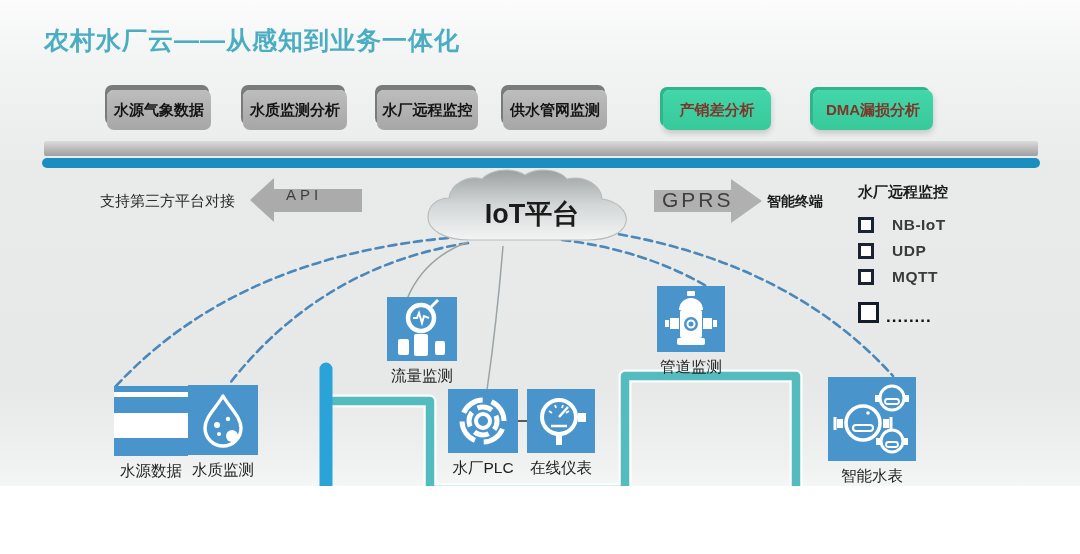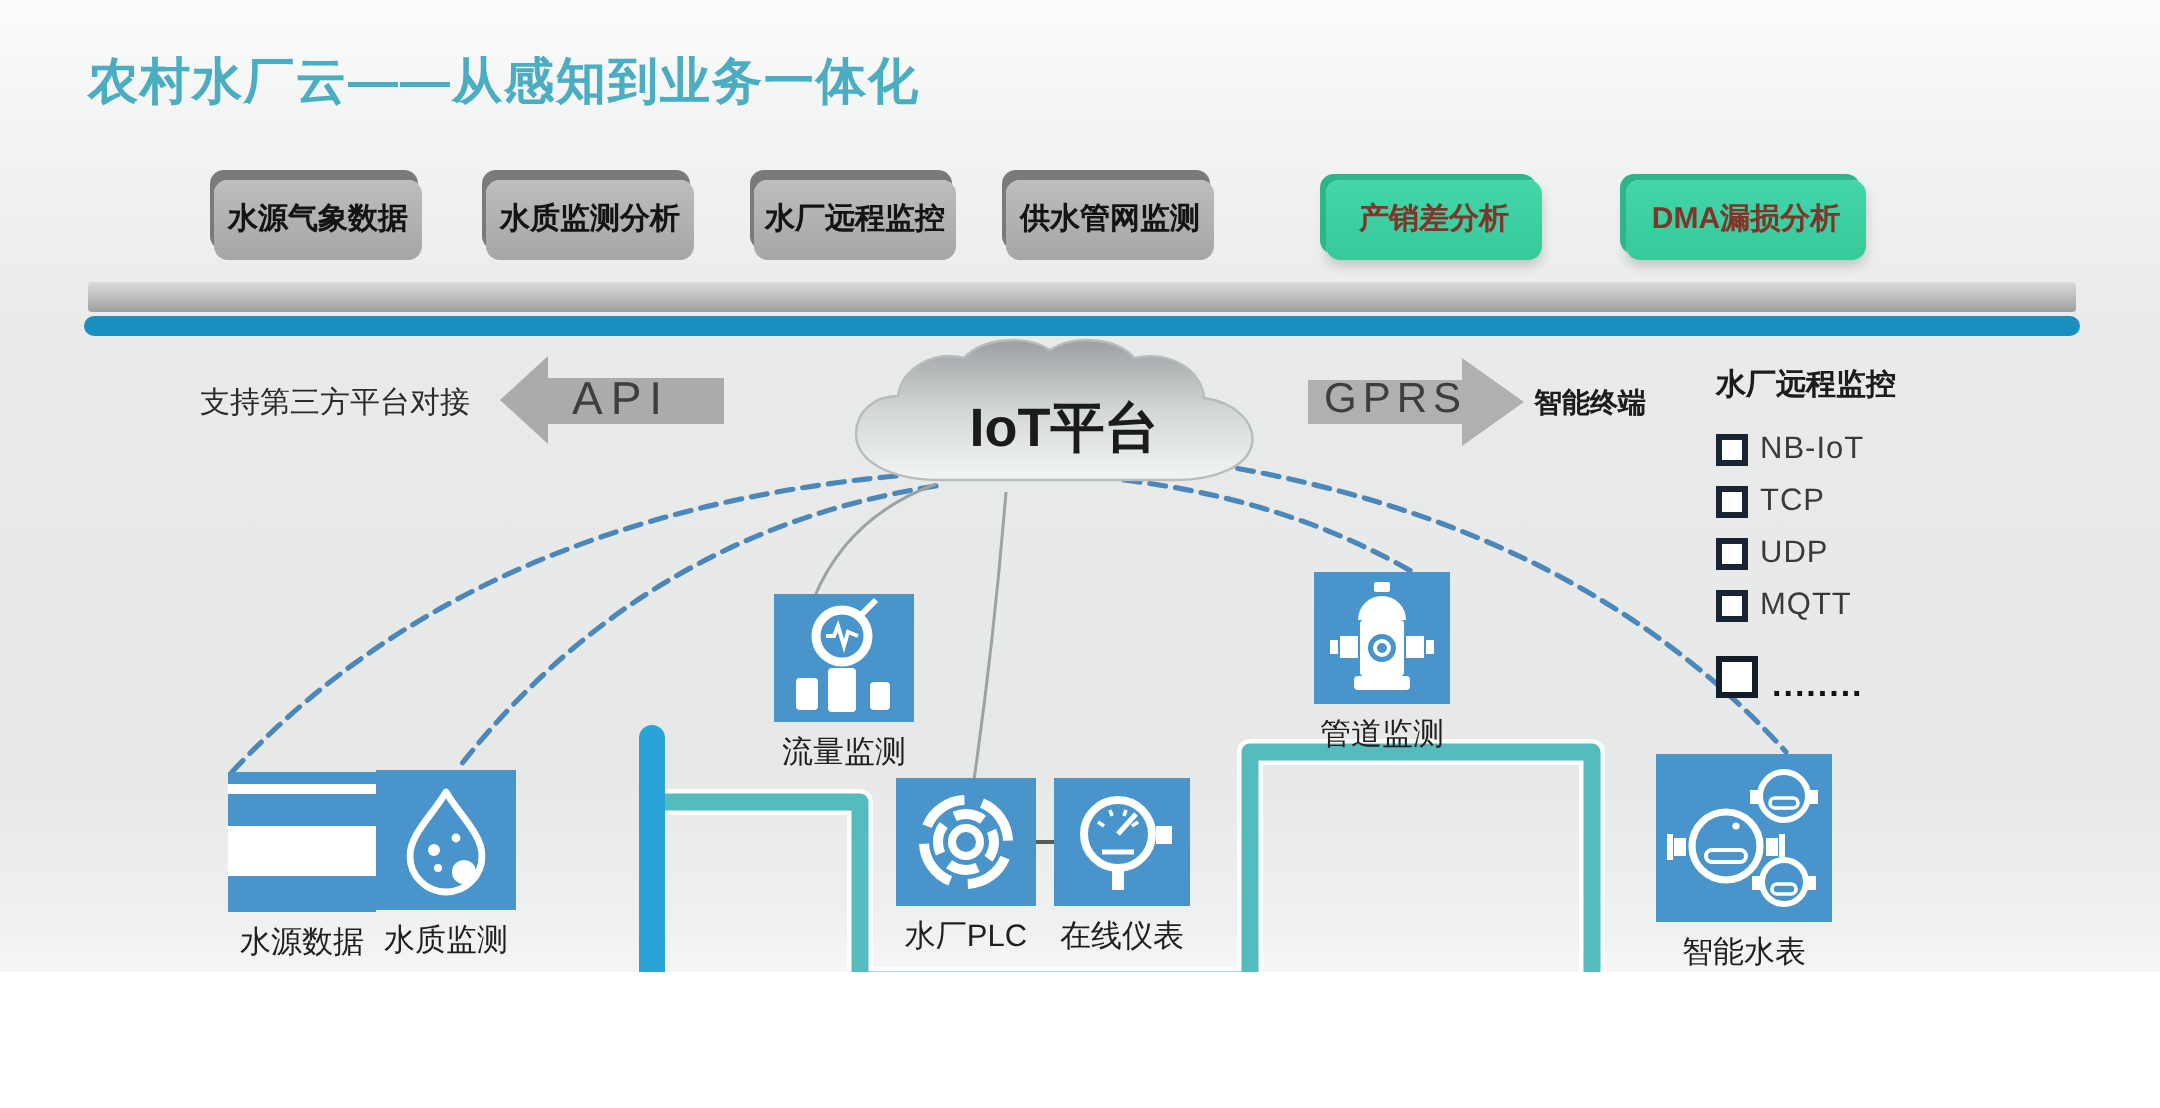--- a/index.html
+++ b/index.html
@@ -16,30 +16,30 @@
     box-shadow:-2px -5px 0 #7a7a7a;}
   .module.green{background:linear-gradient(180deg,#43d6a8,#38c99b);color:#7E352A;
     box-shadow:-3px -3px 0 #2db68c,0 3px 6px rgba(0,0,0,.18);}
   
   .plat-gray{left:44px;top:141px;width:994px;height:15px;z-index:2;
     background:linear-gradient(180deg,#dcdcdc,#9e9e9e);border-radius:2px;}
   .plat-blue{left:42px;top:158px;width:998px;height:10px;background:#1B8EC0;border-radius:5px;z-index:2;}
   
   .note{font-size:15px;color:#2b2b2b;z-index:3;white-space:nowrap;}
   .left-note{left:100px;top:192px;}
-  .api-text{left:286px;top:186px;font-size:23px;color:#3e3e3e;letter-spacing:4px;z-index:3;}
+  .api-text{left:286px;top:186px;font-size:15px;color:#3e3e3e;letter-spacing:4px;z-index:3;}
   .gprs-text{left:662px;top:188px;font-size:21px;color:#3e3e3e;letter-spacing:3px;z-index:3;}
   .right-note{left:767px;top:193px;font-weight:700;font-size:14px;color:#1c1c1c;}
   
   .cloud-svg{left:418px;top:166px;z-index:2;}
   .cloud-label{left:447px;top:196px;width:170px;text-align:center;font-size:27px;font-weight:700;color:#1b1b1b;z-index:3;}
   
   .protocols{left:858px;top:183px;width:170px;z-index:3;}
   .protocols h4{margin:0 0 10px 0;font-size:15px;font-weight:700;color:#1c1c1c;}
-  .proto-item{display:flex;align-items:center;gap:6px;height:26px;}
+  .proto-item{display:flex;align-items:center;gap:18px;height:26px;font-weight:bold;}
   .cbx{width:10px;height:10px;border:3px solid #182434;background:#fff;flex:0 0 auto;}
   .proto-item span{font-size:15.5px;color:#3a3a3a;letter-spacing:.5px;}
   .proto-more{display:flex;align-items:flex-end;gap:7px;margin-top:12px;}
   .cbx-big{width:15px;height:15px;border:3.5px solid #131d2a;background:#fff;flex:0 0 auto;}
   .proto-more span{font-size:17px;font-weight:700;color:#111;letter-spacing:1px;line-height:12px;}
   
   .device{display:flex;flex-direction:column;align-items:center;z-index:4;}
   .device .lbl{margin-top:5px;font-size:15.5px;color:#1f1f1f;white-space:nowrap;text-align:center;}
   .overlay{left:0;top:0;z-index:1;}
 </style>
@@ -94,24 +94,20 @@
   <div class="abs note left-note">支持第三方平台对接</div>
   <div class="abs api-text">API</div>
   <div class="abs gprs-text">GPRS</div>
   <div class="abs note right-note">智能终端</div>
 
   <div class="abs protocols">
     <h4>水厂远程监控</h4>
     <div class="proto-item">
       <div class="cbx"></div>
       <span>NB-IoT</span>
-    </div>
-    <div class="proto-item">
-      <div class="cbx"></div>
-      <span>TCP</span>
     </div>
     <div class="proto-item">
       <div class="cbx"></div>
       <span>UDP</span>
     </div>
     <div class="proto-item">
       <div class="cbx"></div>
       <span>MQTT</span>
     </div>
     <div class="proto-more">

